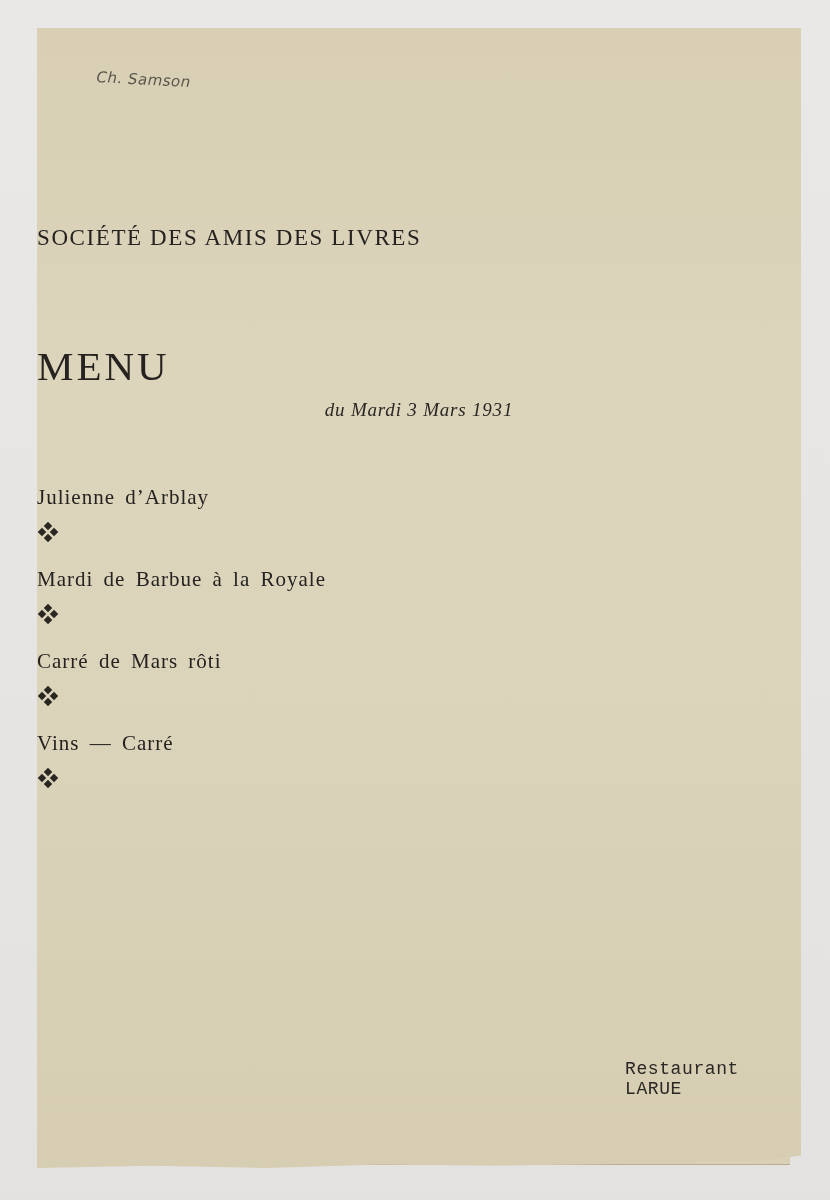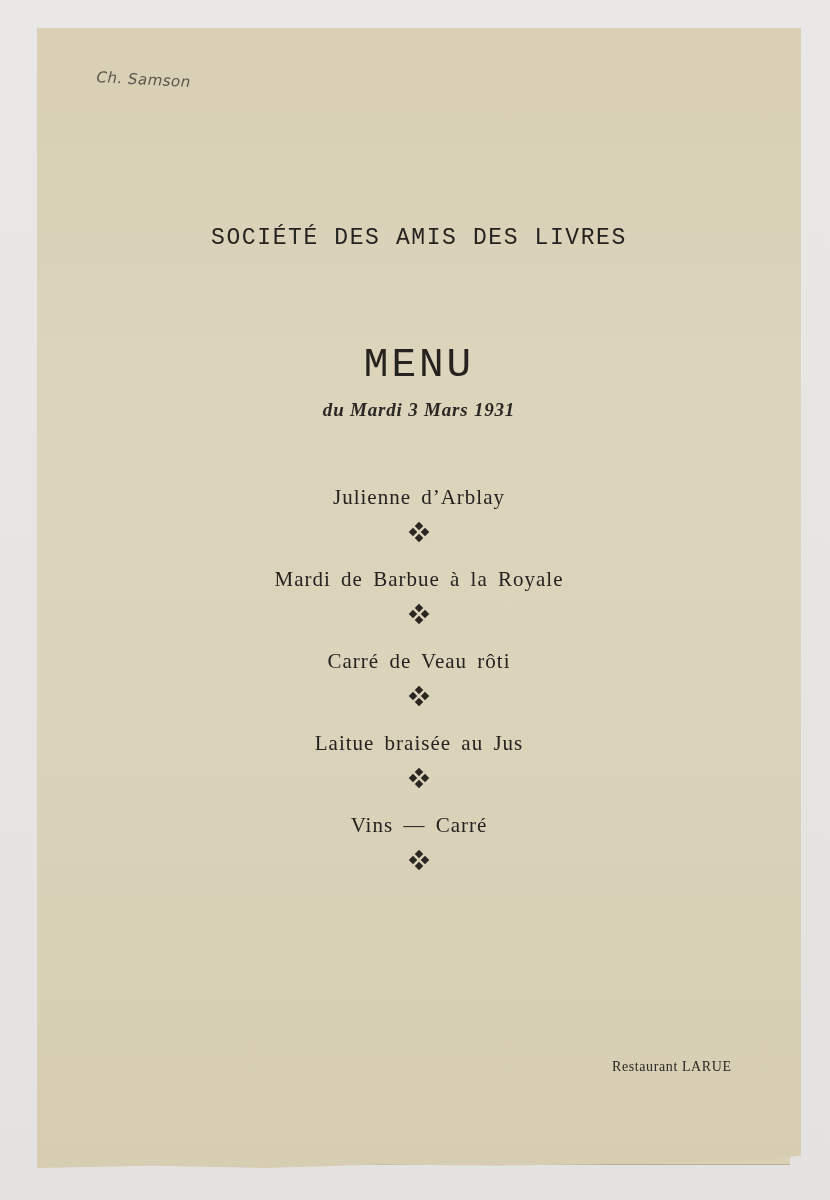--- a/index.html
+++ b/index.html
@@ -46,53 +46,50 @@
       font-style: italic;
       color: #5a564c;
       letter-spacing: 0.5px;
       transform: rotate(3deg);
       transform-origin: left top;
     }
     .society {
       position: absolute;
       left: 0; right: 0;
       top: 197px;
-      text-align: center;
-      font-family: Liberation Mono, monospace;
+      font-family: Liberation Serif, serif;
       font-size: 23px;
       letter-spacing: 1.6px;
       color: #252220;
     }
     .menu-title {
       position: absolute;
       left: 0; right: 0;
       top: 314px;
-      text-align: center;
-      font-family: Liberation Mono, monospace;
+      font-family: Liberation Serif, serif;
       font-size: 41px;
       letter-spacing: 3px;
       color: #252220;
     }
     .menu-date {
       position: absolute;
       left: 0; right: 0;
       top: 371px;
       text-align: center;
       font-family: "Liberation Serif", serif;
       font-style: italic;
       font-size: 19px;
       letter-spacing: 0.8px;
       color: #2a2724;
-      font-weight: bold;
     }
     .courses {
       position: absolute;
       left: 0; right: 0;
       top: 456px;
-      text-align: center;
+      text-align: left;
     }
     .course {
       height: 82px;
       position: relative;
     }
     .course-name {
       display: block;
       font-family: "Liberation Serif", serif;
       font-size: 21px;
       letter-spacing: 1px;
@@ -113,24 +110,24 @@
       height: 6px;
       background: #2a2622;
       transform: rotate(45deg);
     }
     .ornament .d-top    { left: 8px;  top: 1px; }
     .ornament .d-left   { left: 2px;  top: 7px; }
     .ornament .d-right  { left: 14px; top: 7px; }
     .ornament .d-bottom { left: 8px;  top: 13px; }
     .restaurant {
       position: absolute;
-      left: 575px;
+      left: 588px;
       top: 1031px;
-      font-family: Liberation Serif, serif;
-      font-size: 14px;
+      font-family: Liberation Mono, monospace;
+      font-size: 18px;
       letter-spacing: 0.6px;
       color: #2a2724;
     }
   </style>
 </head>
 <body>
 
 <div class="backdrop"></div>
 <div class="sheet-under"></div>
 
@@ -145,25 +142,21 @@
   <div class="courses">
     <div class="course">
       <span class="course-name">Julienne d’Arblay</span>
       <span class="ornament"><span class="d-top"></span><span class="d-left"></span><span class="d-right"></span><span class="d-bottom"></span></span>
     </div>
     <div class="course">
       <span class="course-name">Mardi de Barbue à la Royale</span>
       <span class="ornament"><span class="d-top"></span><span class="d-left"></span><span class="d-right"></span><span class="d-bottom"></span></span>
     </div>
     <div class="course">
-      <span class="course-name">Carré de Veau rôti</span>
-      <span class="ornament"><span class="d-top"></span><span class="d-left"></span><span class="d-right"></span><span class="d-bottom"></span></span>
-    </div>
-    <div class="course">
-      <span class="course-name">Laitue braisée au Jus</span>
+      <span class="course-name">Carré de Mars rôti</span>
       <span class="ornament"><span class="d-top"></span><span class="d-left"></span><span class="d-right"></span><span class="d-bottom"></span></span>
     </div>
     <div class="course">
       <span class="course-name">Vins — Carré</span>
       <span class="ornament"><span class="d-top"></span><span class="d-left"></span><span class="d-right"></span><span class="d-bottom"></span></span>
     </div>
   </div>
 
   <div class="restaurant">Restaurant LARUE</div>
 </div>

